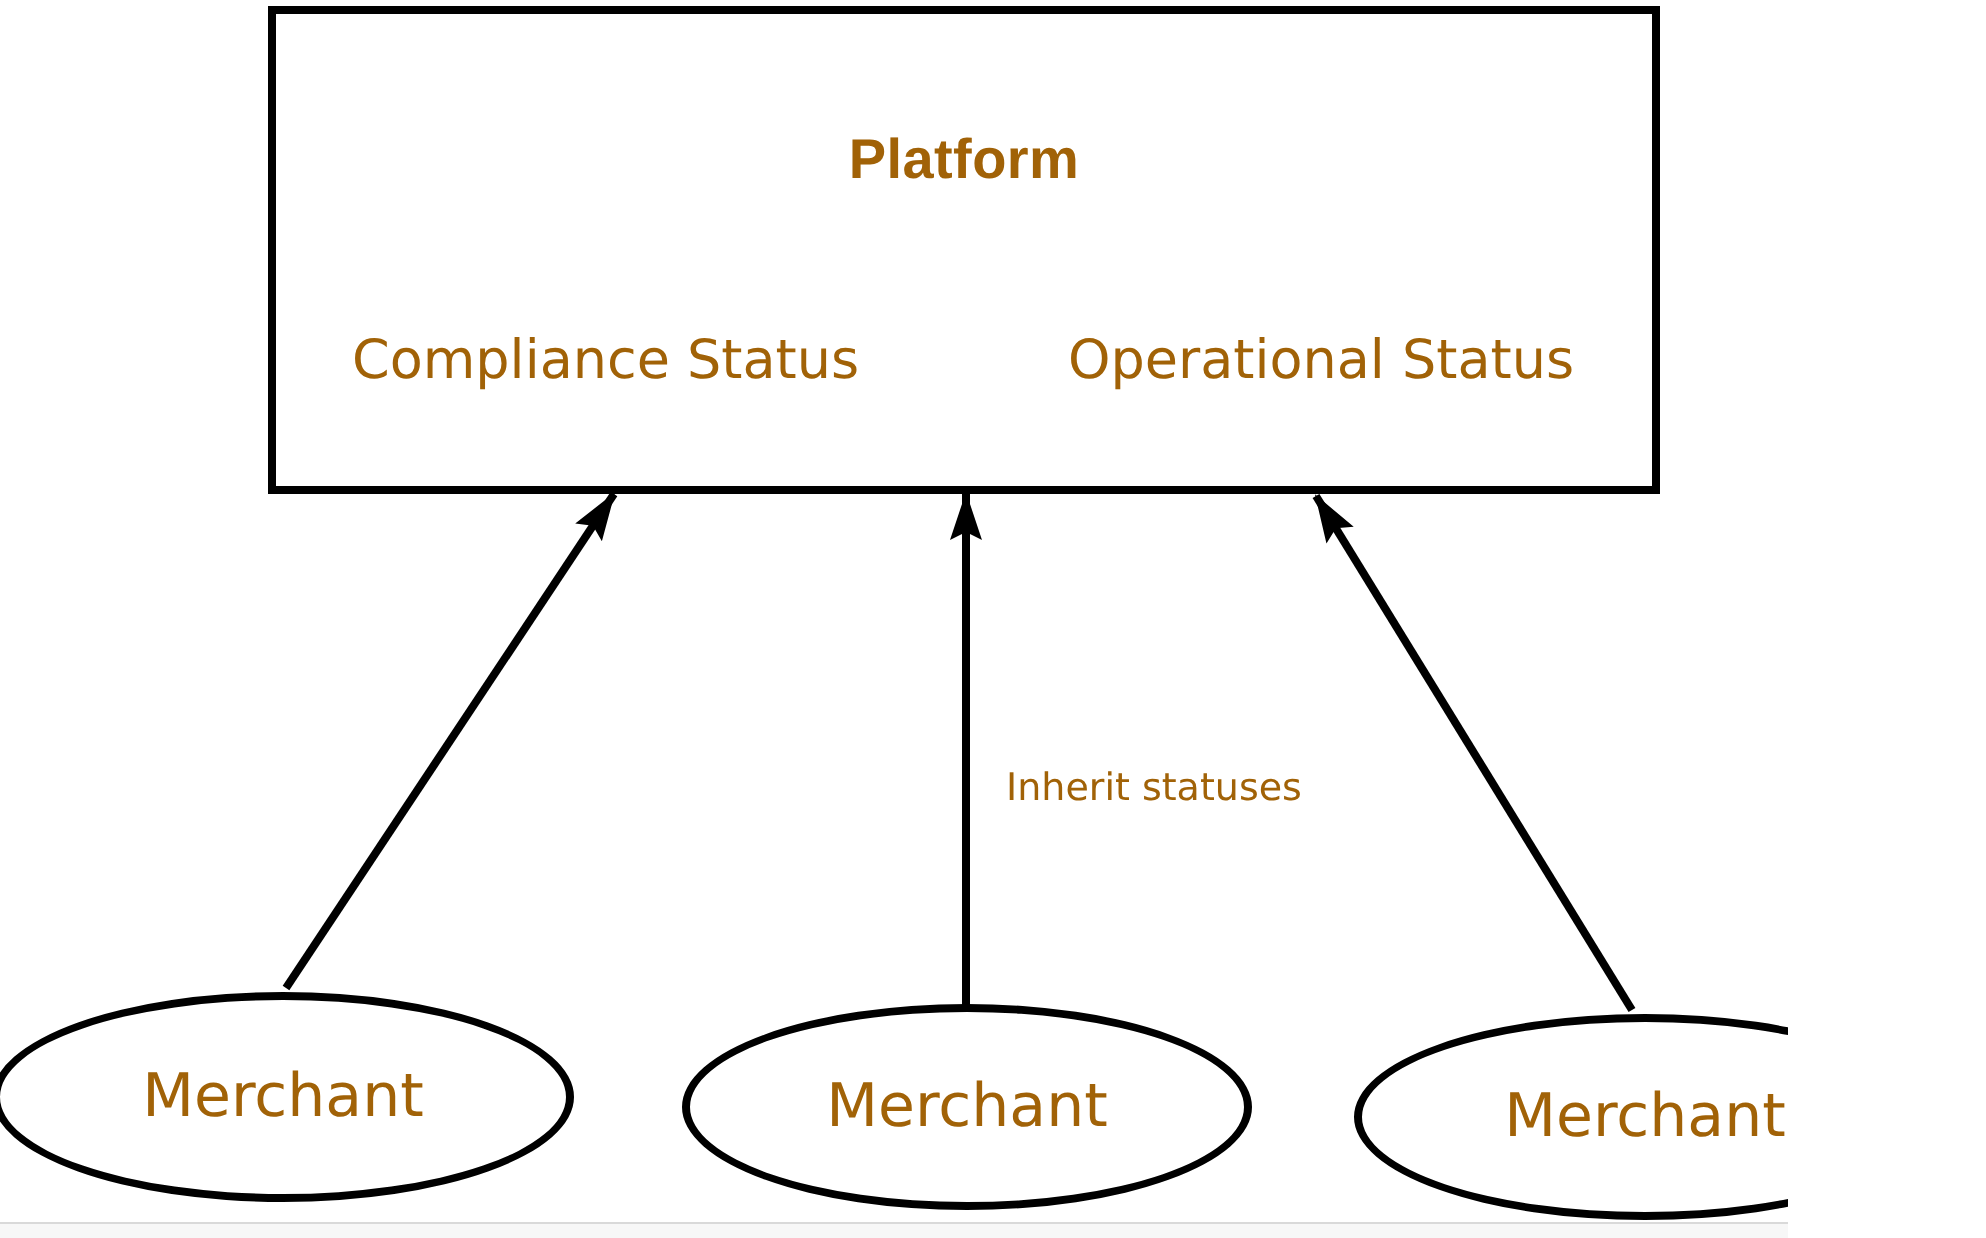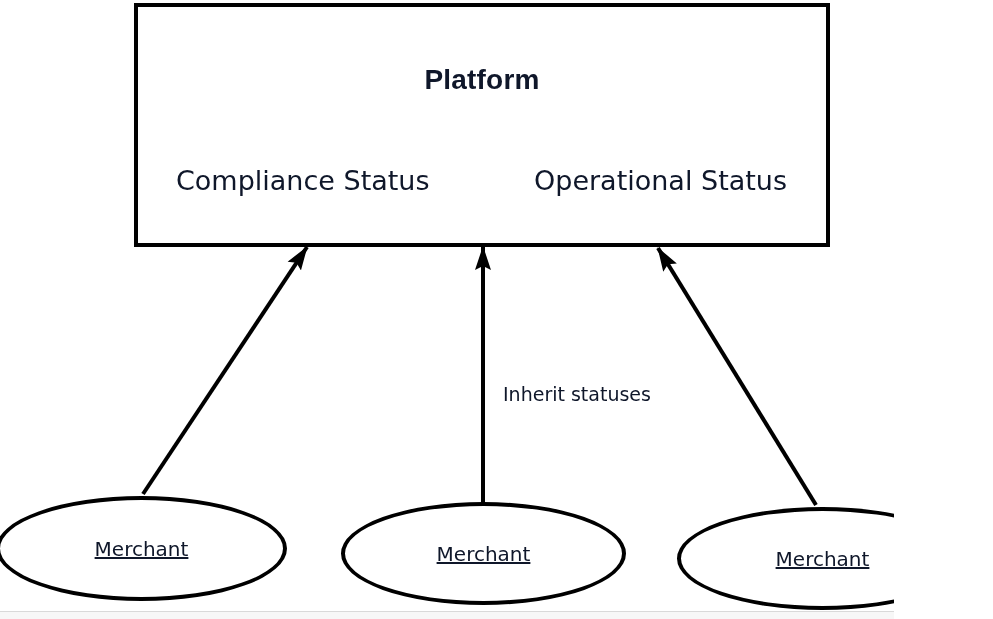--- a/index.html
+++ b/index.html
@@ -4,21 +4,21 @@
 <style>
   * { margin: 0; padding: 0; box-sizing: border-box; }
   html, body { background: #ffffff; }
   .canvas {
     position: relative;
     width: 894px;
     height: 619px;
     background: #ffffff;
     overflow: hidden;
     font-family: "DejaVu Sans", sans-serif;
-    color: #0f172a;
+    color: #a16207;
     padding-left: 44px;
   }
   .arrow-layer {
     position: absolute;
     left: 0; top: 0;
     width: 993px; height: 619px;
   }
   .platform-node {
     position: absolute;
     left: 134px; top: 3px;
@@ -56,23 +56,22 @@
     border-radius: 50%;
     background: #ffffff;
     display: flex;
     align-items: center;
     justify-content: center;
   }
   .merchant-1 { left: -4px;  top: 496px; width: 291px; height: 105px; }
   .merchant-2 { left: 341px; top: 502px; width: 285px; height: 103px; }
   .merchant-3 { left: 677px; top: 507px; width: 291px; height: 103px; }
   .merchant-label {
-    font-size: 20px;
+    font-size: 30px;
     white-space: nowrap;
-    text-decoration: underline;
   }
   .page-bottom-edge {
     position: absolute;
     left: 0; top: 611px;
     width: 100%; height: 8px;
     background: #f7f7f7;
     border-top: 1px solid #d9d9d9;
   }
 </style>
 </head>

